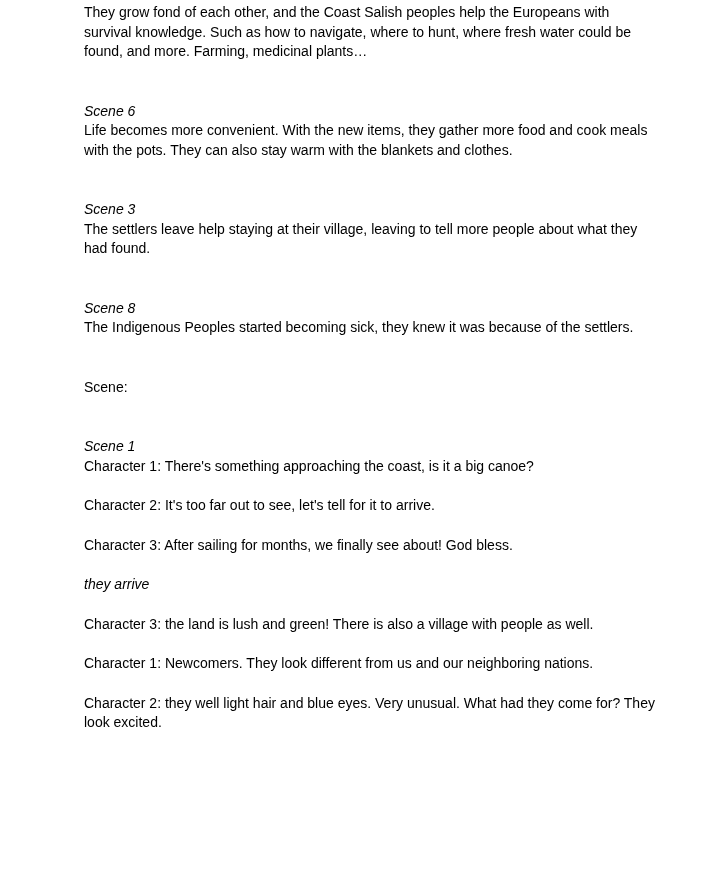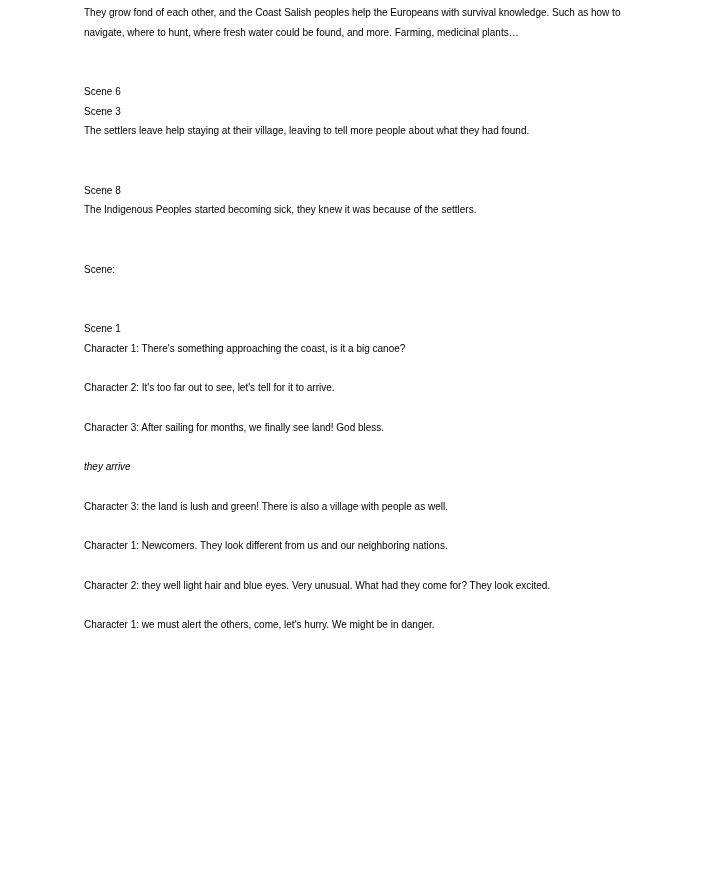--- a/index.html
+++ b/index.html
@@ -14,51 +14,51 @@
     font-family: "Liberation Sans", "DejaVu Sans", sans-serif;
     color: #000000;
   }
   .page {
     box-sizing: border-box;
     padding: 3px 0 0 84px;
   }
   .para {
     margin: 0;
     width: 571px;
-    font-size: 10px;
+    font-size: 14px;
     line-height: 19.5px;
     font-weight: 400;
     white-space: normal;
     word-wrap: break-word;
   }
   .gap-2 { margin-bottom: 40px; }
   .gap-1 { margin-bottom: 20px; }
-  .gap-0 { margin-bottom: 0; }
+  .gap-0 { margin-bottom: 0; font-style: italic; }
   .italic { font-style: italic; margin-top: 15px; }
 </style>
 </head>
 <body>
 
 <div class="page">
 
   <p class="para gap-2">They grow fond of each other, and the Coast Salish peoples help the Europeans with survival knowledge. Such as how to navigate, where to hunt, where fresh water could be found, and more. Farming, medicinal plants…</p>
 
   <p class="para gap-0">Scene 6</p>
+  <p class="para gap-2">Life becomes more convenient. With the new items, they gather more food and cook meals with the pots. They can also stay warm with the blankets and clothes.</p>
 
   <p class="para gap-0">Scene 3</p>
   <p class="para gap-2">The settlers leave help staying at their village, leaving to tell more people about what they had found.</p>
 
   <p class="para gap-0">Scene 8</p>
   <p class="para gap-2">The Indigenous Peoples started becoming sick, they knew it was because of the settlers.</p>
 
   <p class="para gap-2">Scene:</p>
 
   <p class="para gap-0">Scene 1</p>
   <p class="para gap-1">Character 1: There's something approaching the coast, is it a big canoe?</p>
   <p class="para gap-1">Character 2: It's too far out to see, let's tell for it to arrive.</p>
-  <p class="para gap-1">Character 3: After sailing for months, we finally see land! God bless.</p>
+  <p class="para gap-1">Character 3: After sailing for months, we finally see about! God bless.</p>
   <p class="para gap-1 italic">they arrive</p>
   <p class="para gap-1">Character 3: the land is lush and green! There is also a village with people as well.</p>
   <p class="para gap-1">Character 1: Newcomers. They look different from us and our neighboring nations.</p>
   <p class="para gap-1">Character 2: they well light hair and blue eyes. Very unusual. What had they come for? They look excited.</p>
-  <p class="para gap-0">Character 1: we must alert the others, come, let's hurry. We might be in danger.</p>
 
 </div>
 
 </body></html>

